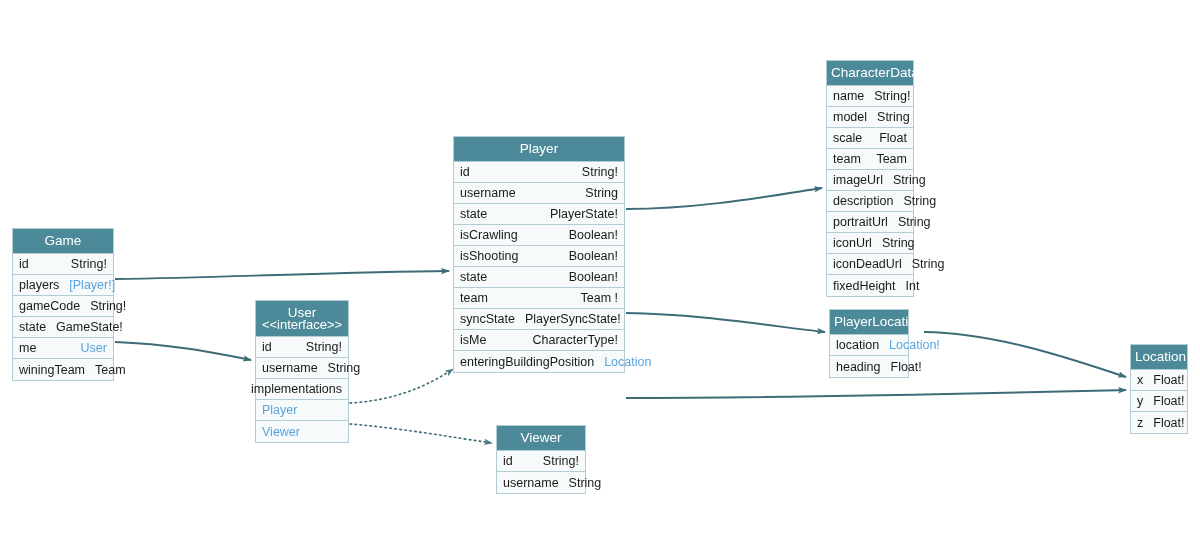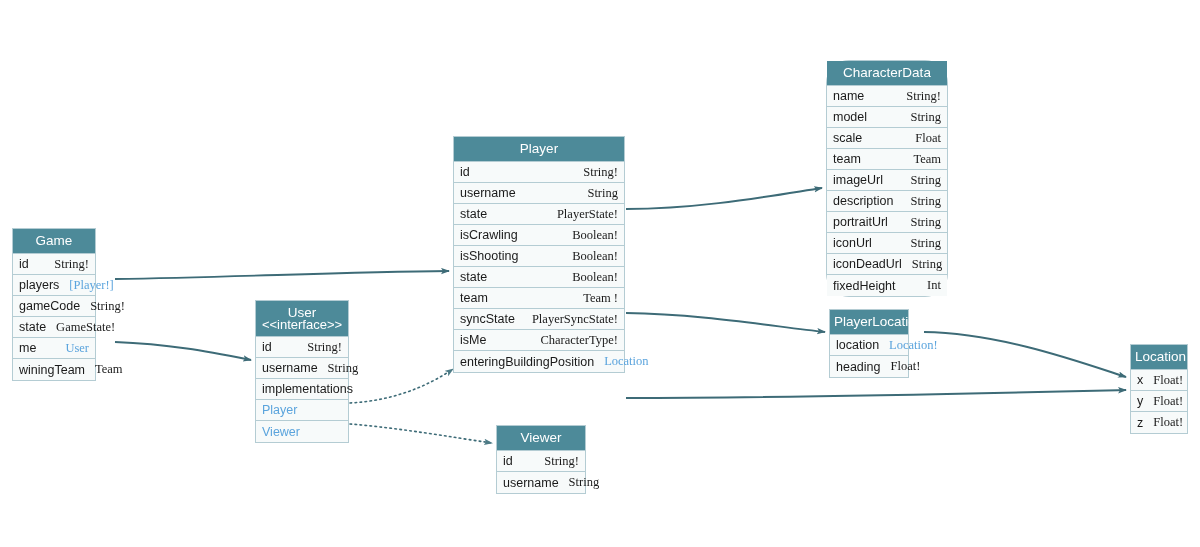--- a/index.html
+++ b/index.html
@@ -13,22 +13,22 @@
   .entity .hdr{background:#4d8a99;color:#ffffff;text-align:center;
                font-size:13.5px;line-height:15px;padding:4px 4px 5px;
                border-bottom:1px solid #b4ccd3;}
   .entity .hdr .sub{display:block;font-size:13px;line-height:12px;margin-top:-1px;}
   .entity .row{display:flex;justify-content:space-between;align-items:center;
                background:#f7fafa;border-bottom:1px solid #b4ccd3;
                font-size:12.5px;color:#1a1a1a;padding:4px 6px;height:21px;
                box-sizing:border-box;white-space:nowrap;}
   .entity .row:last-child{border-bottom:none;}
   .entity .row .fname{text-align:left;}
-  .entity .row .ftype{text-align:right;margin-left:10px;font-family:Liberation Serif, serif;}
-  .entity .row.center{justify-content:flex-start;}
+  .entity .row .ftype{text-align:right;margin-left:10px;}
+  .entity .row.center{justify-content:flex-end;}
   .entity .row.center .fname{text-align:center;margin:0 auto;}
   .ftype.ref,.fname.ref{color:#5ba4dd;}
   .row.impl .fname{color:#5ba4dd;}
 </style>
 </head>
 <body>
 
 <div id="canvas">
   <svg class="edges" viewBox="0 0 1200 547" xmlns="http://www.w3.org/2000/svg">
     <defs>
@@ -44,21 +44,21 @@
         <path d="M 115 342 C 170 344, 210 352, 251 360" fill="none" stroke="#3d6b77" stroke-width="1.9" marker-end="url(#arrowSolid)"></path>
         <path d="M 626 209 C 700 209, 770 196, 822 188" fill="none" stroke="#3d6b77" stroke-width="1.9" marker-end="url(#arrowSolid)"></path>
         <path d="M 626 313 C 700 314, 770 326, 825 332" fill="none" stroke="#3d6b77" stroke-width="1.9" marker-end="url(#arrowSolid)"></path>
         <path d="M 626 398 C 800 398, 1000 393, 1126 390" fill="none" stroke="#3d6b77" stroke-width="1.9" marker-end="url(#arrowSolid)"></path>
         <path d="M 924 332 C 1000 333, 1080 362, 1126 377" fill="none" stroke="#3d6b77" stroke-width="1.9" marker-end="url(#arrowSolid)"></path>
         <path d="M 350 403 C 390 401, 425 388, 453 369" fill="none" stroke="#3d6b77" stroke-width="1.6" stroke-dasharray="1.6 3.4" stroke-linecap="round" marker-end="url(#arrowDotted)"></path>
         <path d="M 350 424 C 400 428, 450 437, 492 443" fill="none" stroke="#3d6b77" stroke-width="1.6" stroke-dasharray="1.6 3.4" stroke-linecap="round" marker-end="url(#arrowDotted)"></path>
       </g>
   </svg>
   <div id="entity-layer">
-      <div class="entity" style="left: 12px; top: 228px; width: 84px;">
+      <div class="entity" style="left: 12px; top: 228px; width: 102px;">
         <div class="hdr"><span>Game</span></div>
         <div class="row">
           <span class="fname">id</span>
           <span class="ftype">String!</span>
         </div>
         <div class="row">
           <span class="fname">players</span>
           <span class="ftype ref">[Player!]</span>
         </div>
         <div class="row">
@@ -134,21 +134,21 @@
         </div>
         <div class="row">
           <span class="fname">isMe</span>
           <span class="ftype">CharacterType!</span>
         </div>
         <div class="row">
           <span class="fname">enteringBuildingPosition</span>
           <span class="ftype ref">Location</span>
         </div>
       </div>
-      <div class="entity" style="left: 826px; top: 60px; width: 122px; border-radius: 23px;">
+      <div class="entity" style="left: 826px; top: 60px; width: 88px;">
         <div class="hdr"><span>CharacterData</span></div>
         <div class="row">
           <span class="fname">name</span>
           <span class="ftype">String!</span>
         </div>
         <div class="row">
           <span class="fname">model</span>
           <span class="ftype">String</span>
         </div>
         <div class="row">

